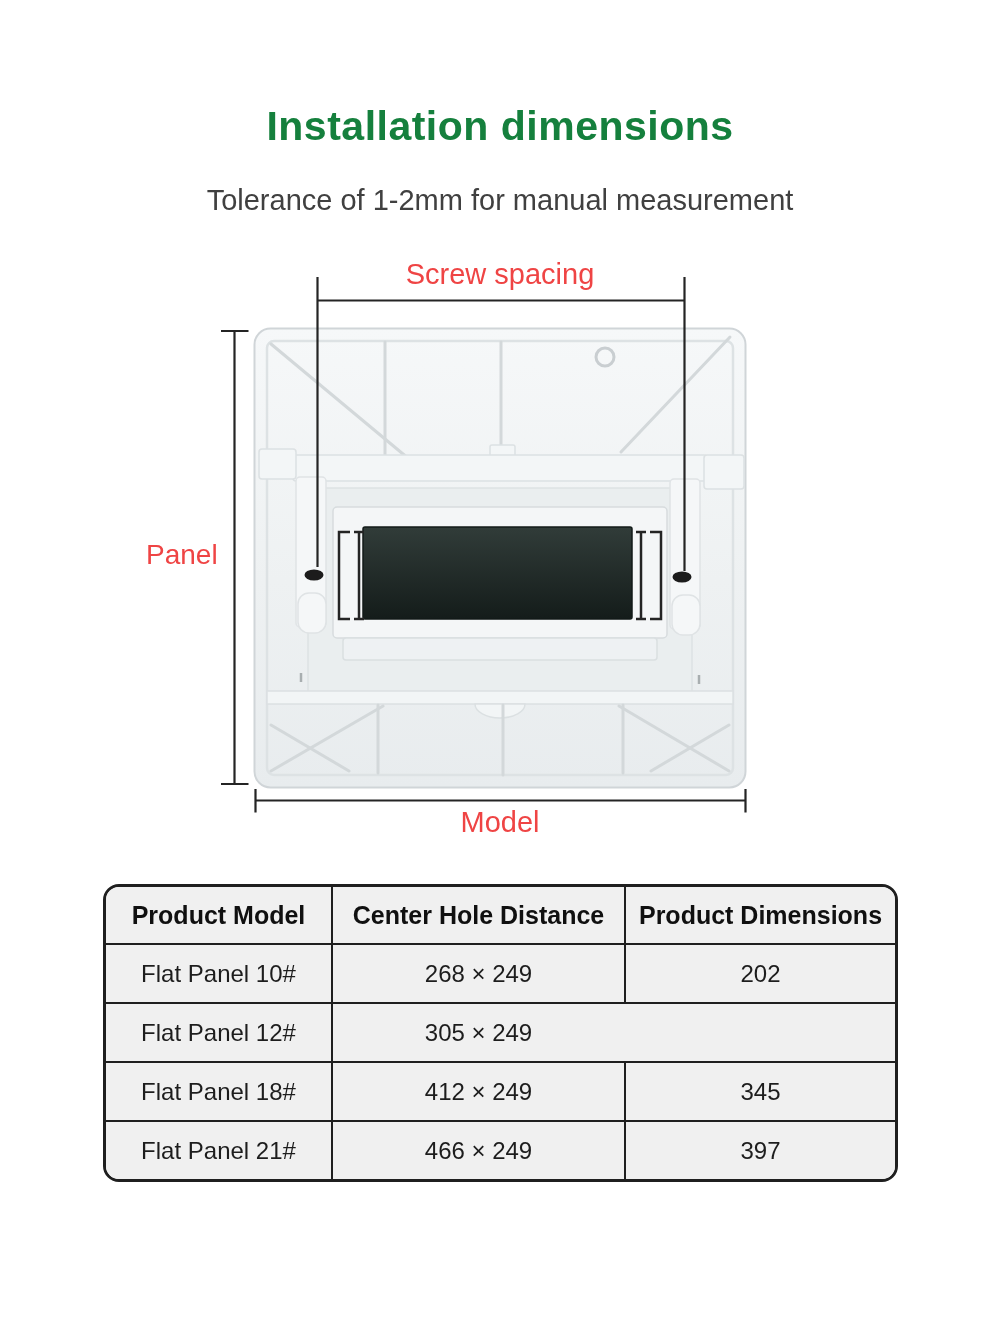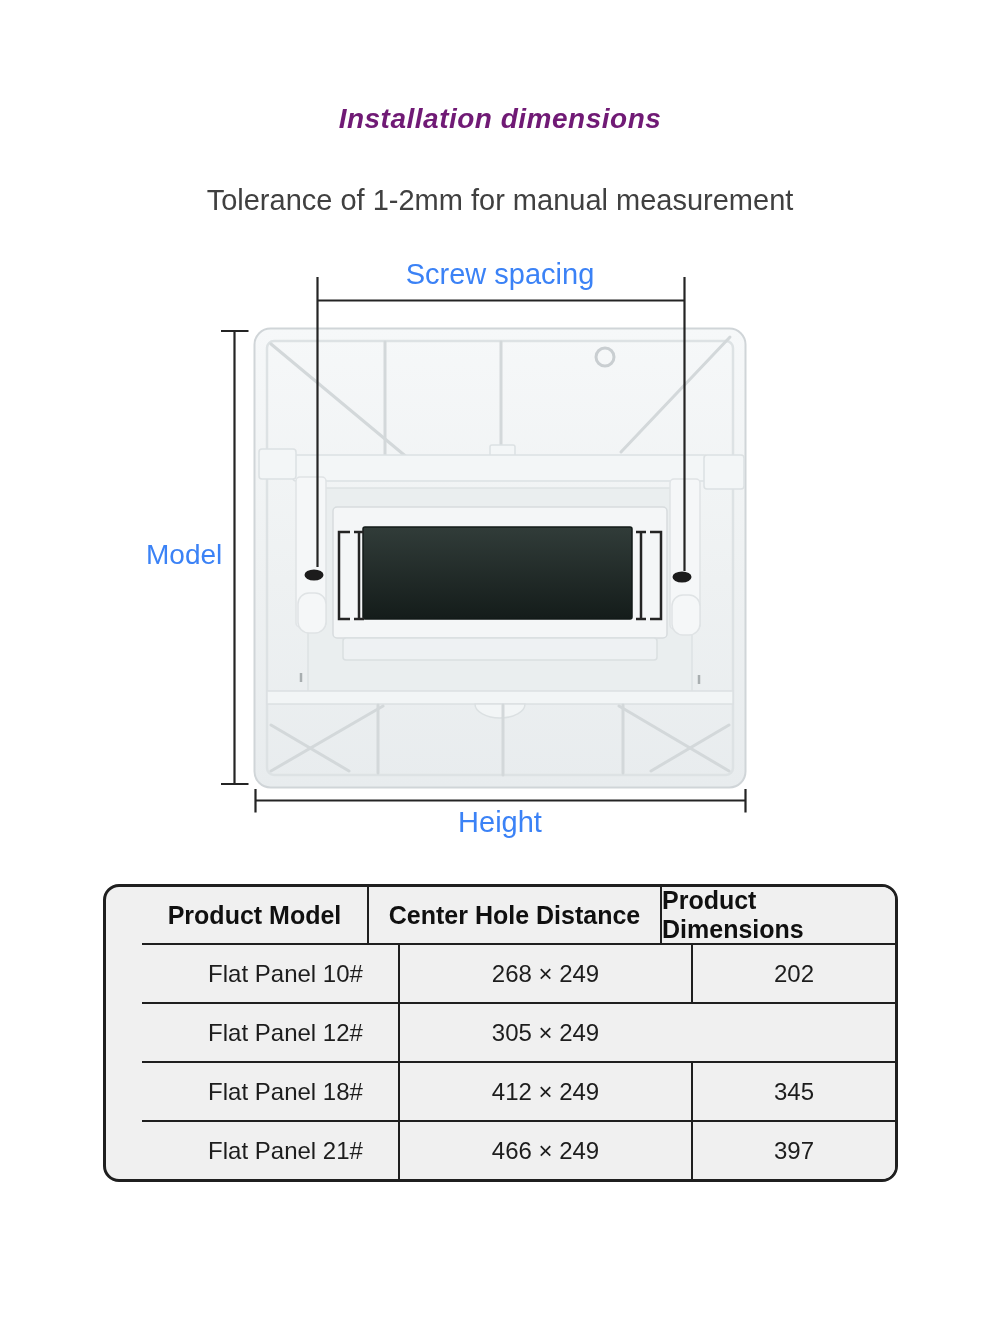--- a/index.html
+++ b/index.html
@@ -9,53 +9,51 @@
     margin:0 auto;
     background:#ffffff;
     font-family:"Liberation Sans","DejaVu Sans",sans-serif;
     color:#1c1c1c;
     overflow:hidden;
   }
   .abs{position:absolute;}
   .page-title{
     left:0;right:0;top:103px;
     text-align:center;
-    font-size:28px;font-weight:700;color:#701a75;
+    font-size:41px;font-weight:700;color:#15803d;
     letter-spacing:0.5px;
-    font-style:italic;
   }
   .page-subtitle{
     left:0;right:0;top:184px;
     text-align:center;
     font-size:29px;font-weight:400;color:#404040;
   }
   .dim-label{
-    font-size:29px;font-weight:400;color:#3b82f6;
+    font-size:29px;font-weight:400;color:#ef4444;
     white-space:nowrap;
   }
   .label-screw{left:300px;width:400px;top:258px;text-align:center;}
   .label-height{left:146px;top:539px;font-size:28px;}
   .label-width{left:300px;width:400px;top:806px;text-align:center;}
   .product-svg{left:253px;top:327px;}
   .anno-svg{left:0;top:0;pointer-events:none;}
   
   .spec-table{
     left:103px;top:884px;width:795px;
     border:3px solid #1f1f1f;
     border-radius:16px;
     background:#f0f0f0;
     overflow:hidden;
     box-sizing:border-box;
   }
   .t-row{
     display:grid;
     grid-template-columns:225px 293px 1fr;
-    margin-left:36px;
   }
-  .t-row + .t-row{border-top:2.5px solid #1f1f1f;padding-left:31px;}
+  .t-row + .t-row{border-top:2.5px solid #1f1f1f;}
   .t-cell{
     height:57px;
     display:flex;align-items:center;justify-content:center;
     font-size:24px;color:#1d1d1d;
     background:#f0f0f0;
   }
   .t-cell + .t-cell{border-left:2.5px solid #1f1f1f;}
   .t-head .t-cell{
     height:56px;
     font-size:25px;font-weight:700;color:#101010;
@@ -152,22 +150,22 @@
 
       <path d="M234.5,331 V784"></path>
       <path d="M221,331 H248.5 M221,784 H248.5"></path>
 
       <path d="M255,800.5 H746"></path>
       <path d="M255.5,789 V812.5 M745.5,789 V812.5"></path>
     </g>
   </svg>
 
   <div class="abs dim-label label-screw">Screw spacing</div>
-  <div class="abs dim-label label-height">Model</div>
-  <div class="abs dim-label label-width">Height</div>
+  <div class="abs dim-label label-height">Panel</div>
+  <div class="abs dim-label label-width">Model</div>
 
   <div class="abs spec-table">
     <div class="t-row t-head">
       <div class="t-cell">Product Model</div>
       <div class="t-cell">Center Hole Distance</div>
       <div class="t-cell">Product Dimensions</div>
     </div>
     <div class="t-row">
       <div class="t-cell">Flat Panel 10#</div>
       <div class="t-cell">268 × 249</div>

